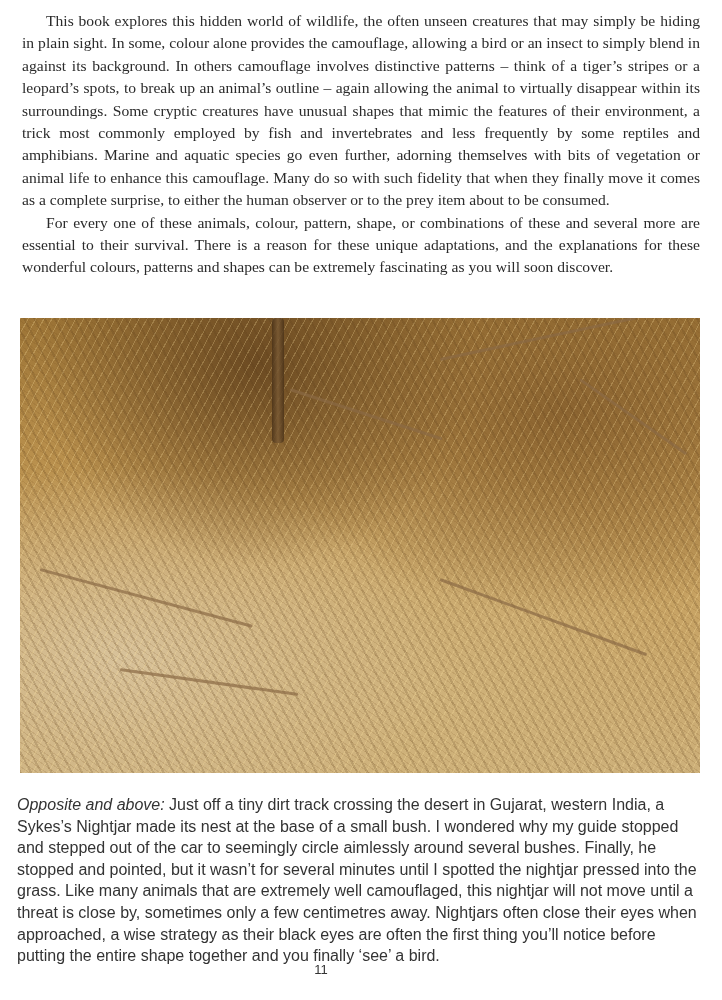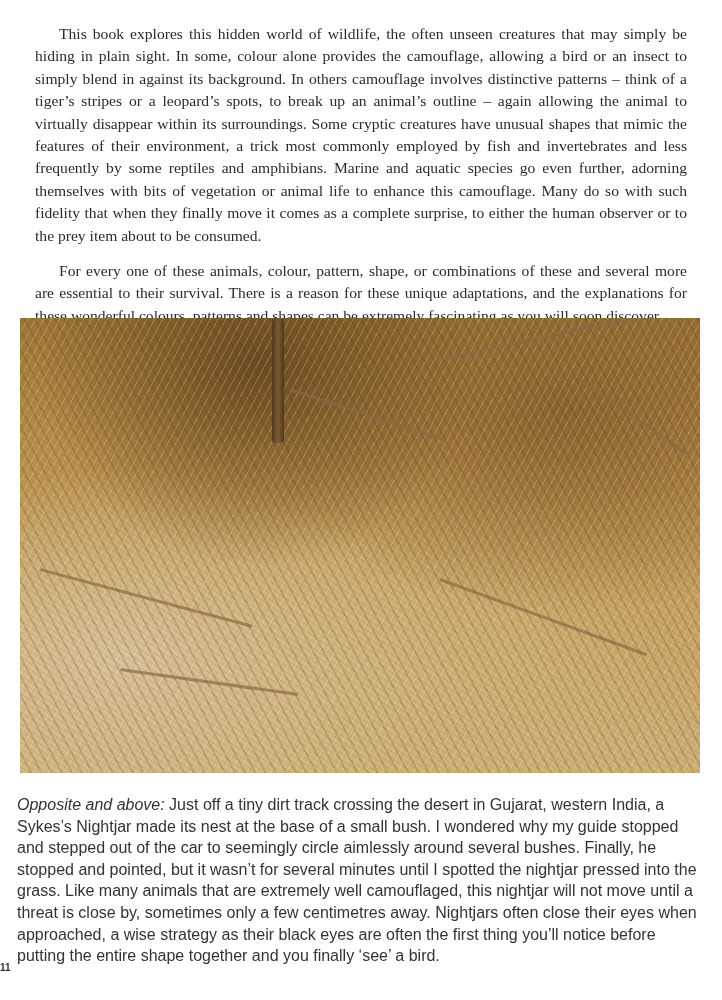--- a/index.html
+++ b/index.html
@@ -7,21 +7,21 @@
     width: 722px; height: 1000px; overflow: hidden;
     background: #ffffff; position: relative;
     color: #2a2a2a;
   }
   .body-text {
     position: absolute; left: 22px; top: 10px; width: 678px;
     font-family: "Liberation Serif", "DejaVu Serif", serif;
     font-size: 15.6px; line-height: 22.4px;
     text-align: justify; color: #2b2b2b;
   }
-  .body-text p { margin: 13px; text-indent: 24px; }
+  .body-text p { margin: 0; text-indent: 24px; }
   .photo {
     position: absolute; left: 20px; top: 318px; width: 680px; height: 455px;
     overflow: hidden;
     background:
       repeating-linear-gradient(62deg, rgba(90,60,25,0.18) 0 2px, transparent 2px 9px),
       repeating-linear-gradient(118deg, rgba(250,225,160,0.25) 0 1px, transparent 1px 7px),
       repeating-linear-gradient(35deg, rgba(120,80,30,0.15) 0 1px, transparent 1px 5px),
       radial-gradient(ellipse at 35% 10%, #6b4a22 0%, rgba(107,74,34,0) 35%),
       radial-gradient(ellipse at 80% 20%, #8a6330 0%, rgba(138,99,48,0) 40%),
       radial-gradient(ellipse at 15% 75%, #d8c29a 0%, rgba(216,194,154,0) 40%),
@@ -37,23 +37,23 @@
     position: absolute; height: 3px; background: #8a6a44; opacity: 0.7; border-radius: 2px;
     transform-origin: left center;
   }
   .caption {
     position: absolute; left: 17px; top: 794px; width: 682px;
     font-family: "Liberation Sans", "DejaVu Sans", sans-serif;
     font-size: 16px; line-height: 21.6px; color: #333333;
   }
   .caption .lead { font-style: italic; }
   .page-number {
-    position: absolute; left: 0; width: 642px; top: 962px; 
+    position: absolute; left: 0; width: 642px; top: 962px; text-align: center;
     font-family: "Liberation Sans", "DejaVu Sans", sans-serif;
-    font-size: 10px; color: #333333; font-weight: bold;
+    font-size: 13px; color: #333333;
   }
 </style>
 </head>
 <body>
 
 <div class="body-text">
   <p>This book explores this hidden world of wildlife, the often unseen creatures that may simply be hiding in plain sight. In some, colour alone provides the camouflage, allowing a bird or an insect to simply blend in against its background. In others camouflage involves distinctive patterns – think of a tiger’s stripes or a leopard’s spots, to break up an animal’s outline – again allowing the animal to virtually disappear within its surroundings. Some cryptic creatures have unusual shapes that mimic the features of their environment, a trick most commonly employed by fish and invertebrates and less frequently by some reptiles and amphibians. Marine and aquatic species go even further, adorning themselves with bits of vegetation or animal life to enhance this camouflage. Many do so with such fidelity that when they finally move it comes as a complete surprise, to either the human observer or to the prey item about to be consumed.</p>
   <p>For every one of these animals, colour, pattern, shape, or combinations of these and several more are essential to their survival. There is a reason for these unique adaptations, and the explanations for these wonderful colours, patterns and shapes can be extremely fascinating as you will soon discover.</p>
 </div>
 

